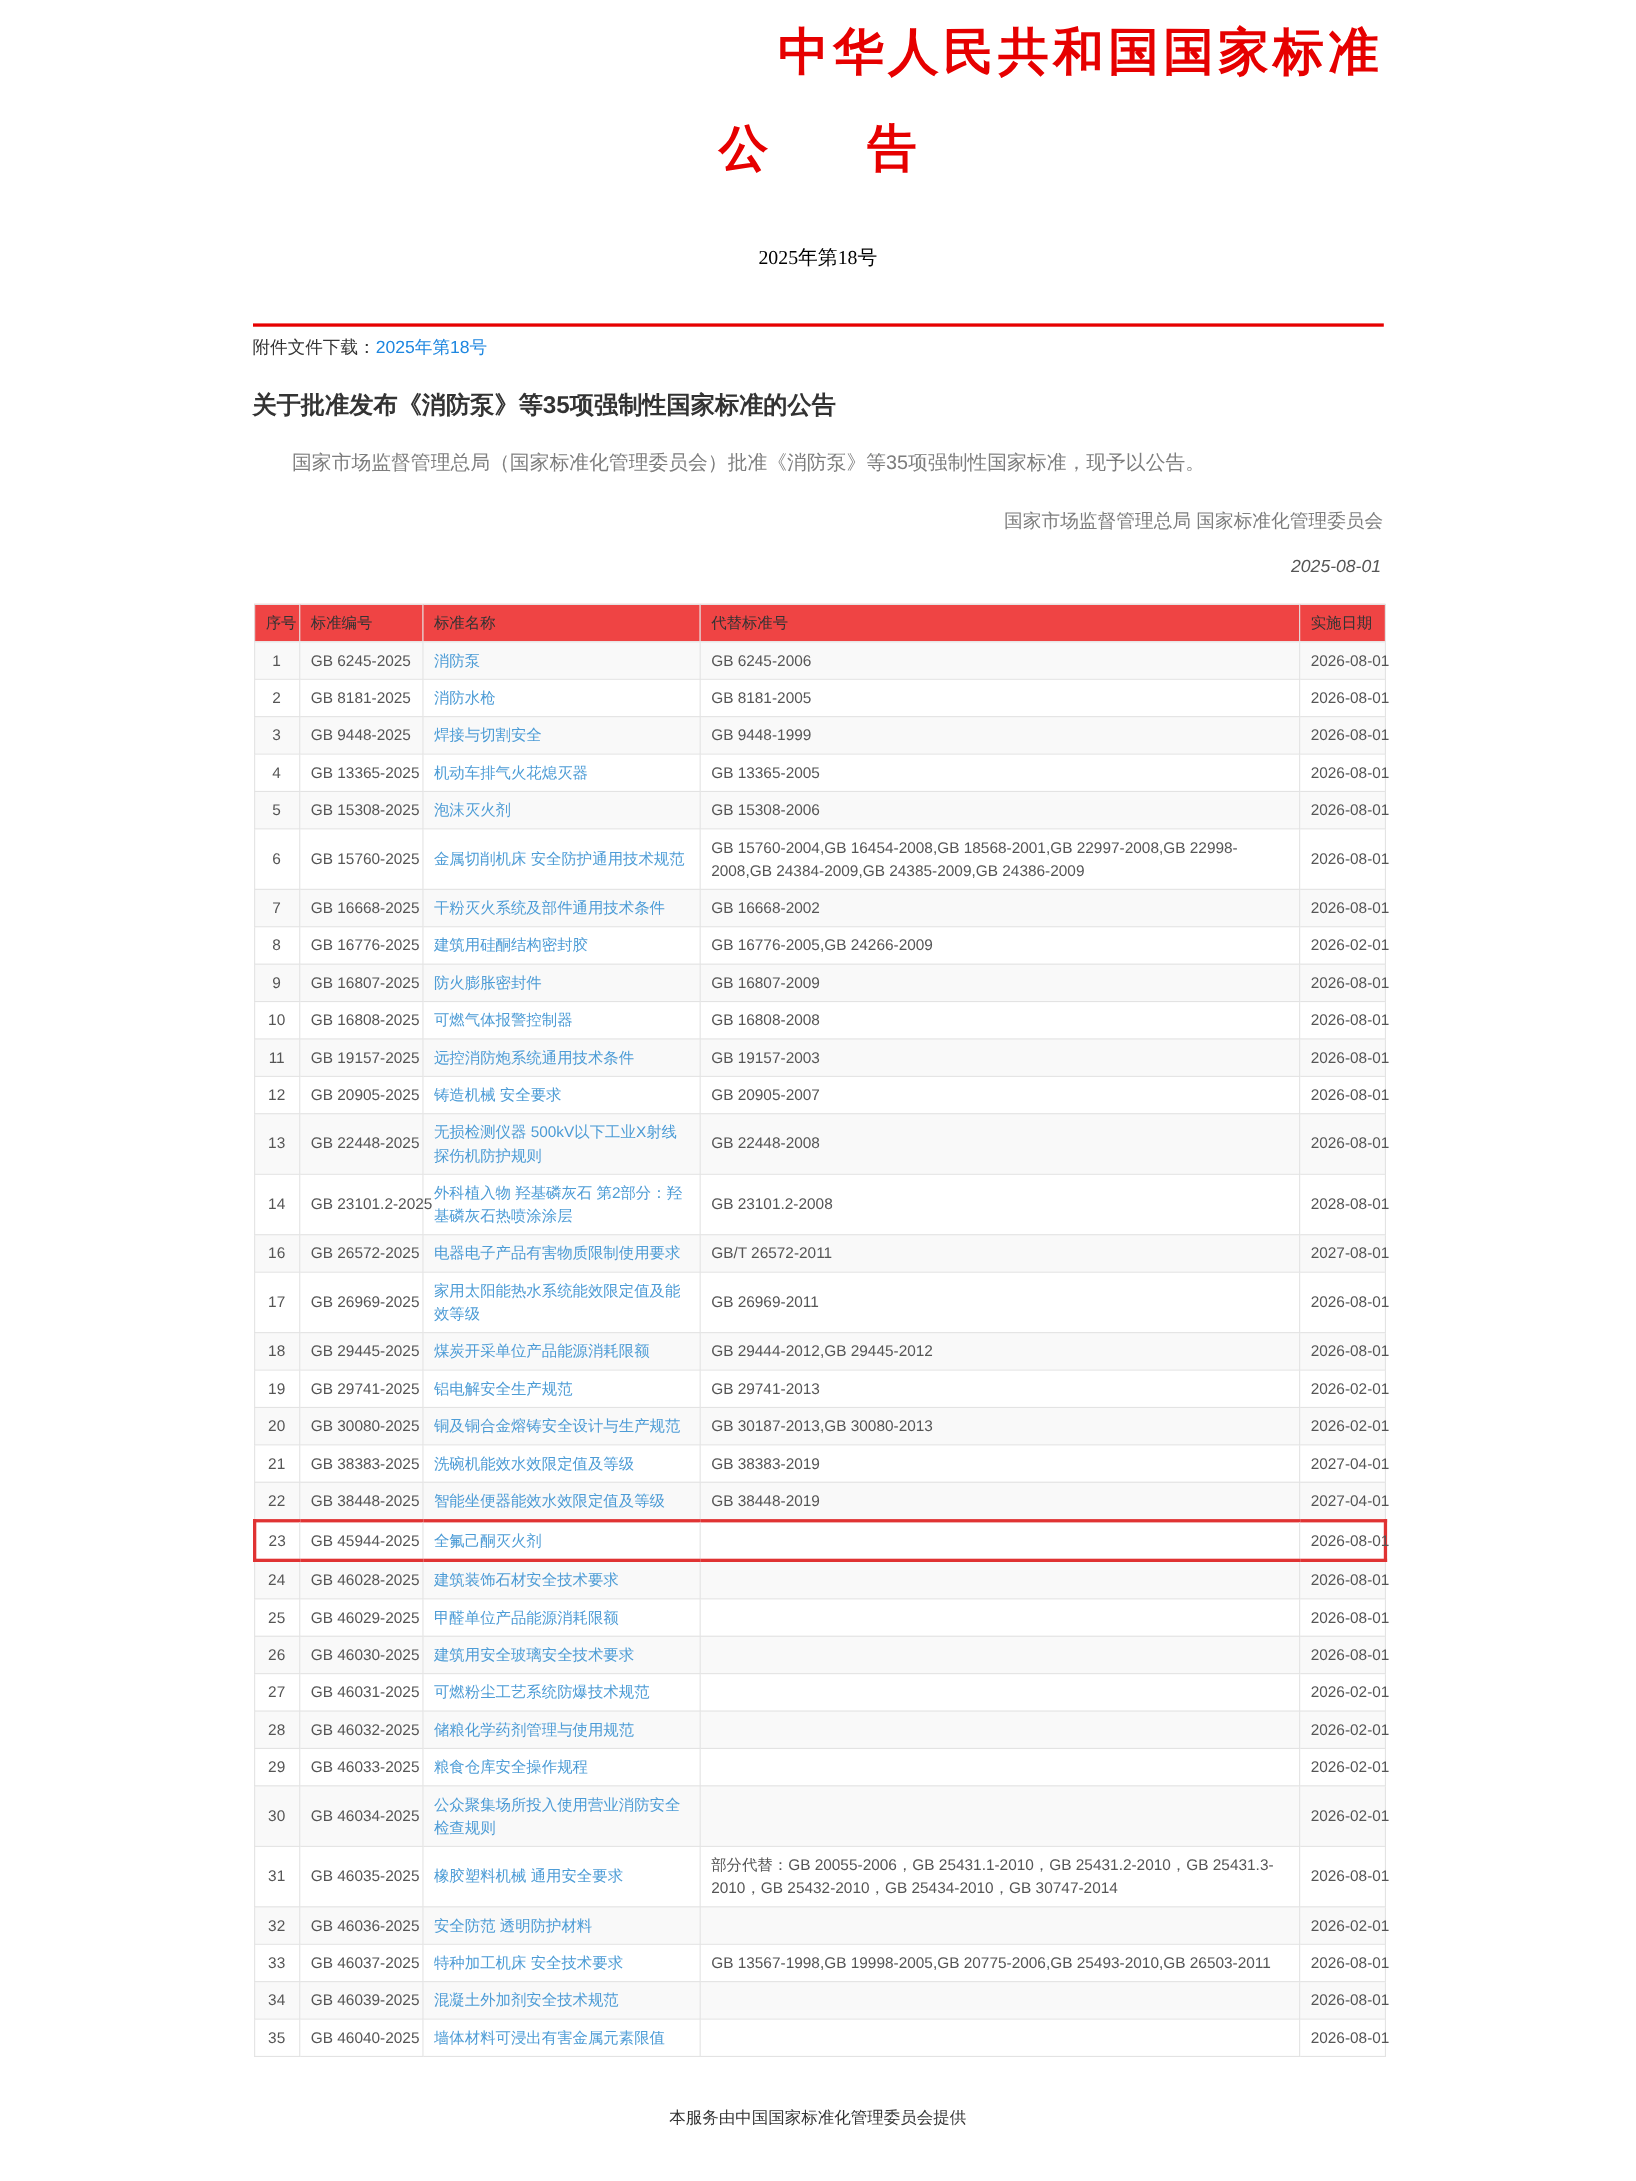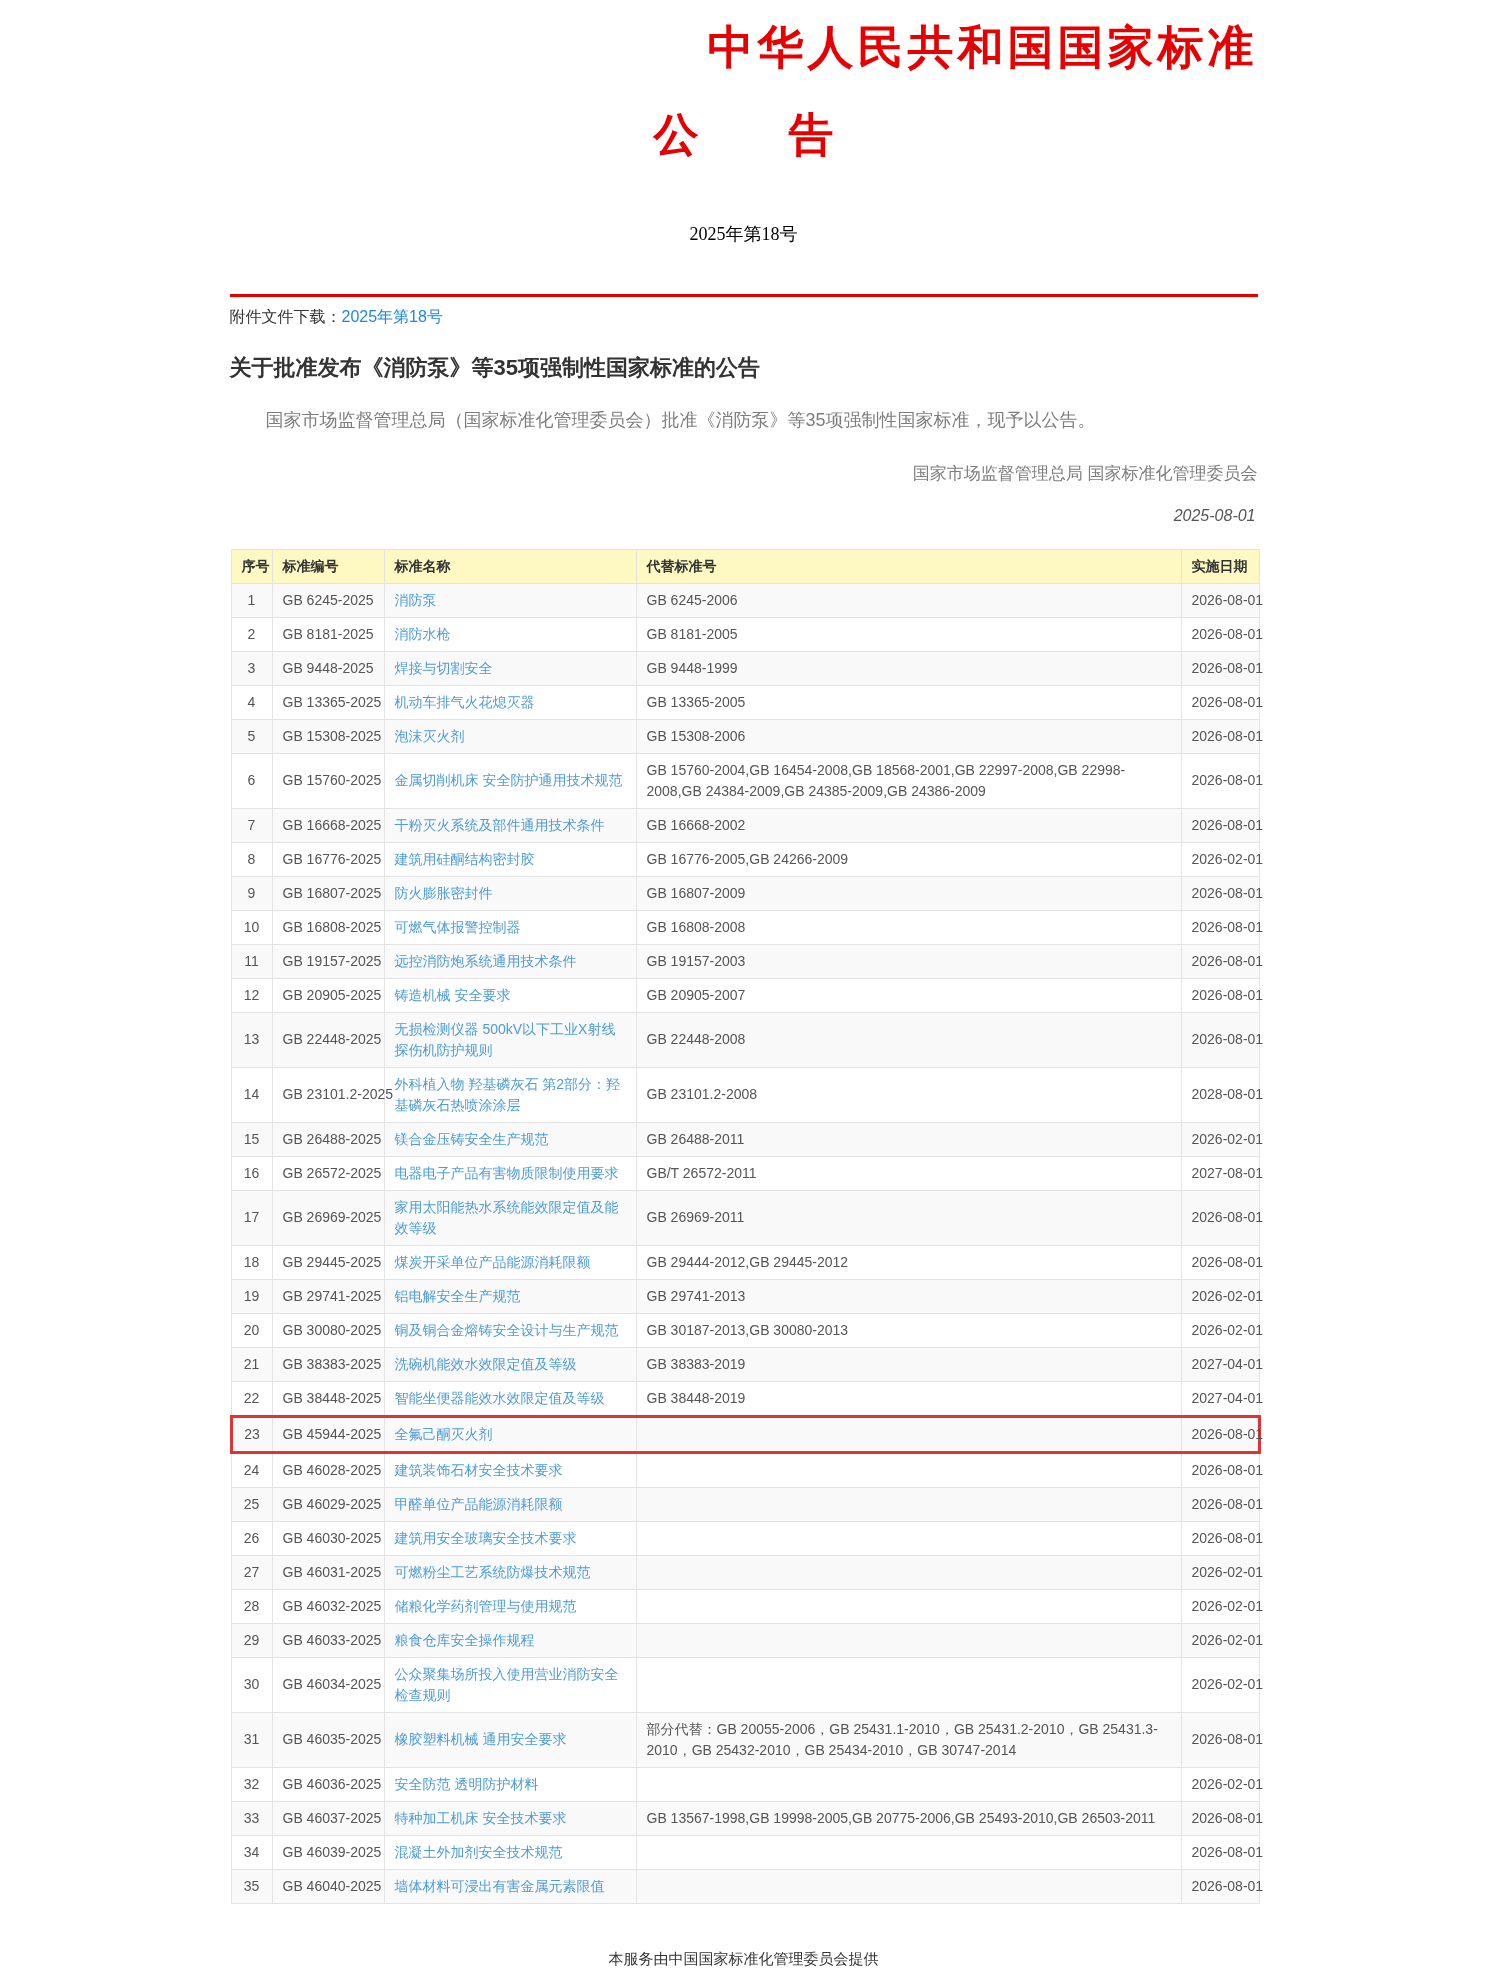--- a/index.html
+++ b/index.html
@@ -94,22 +94,22 @@
   .std-table th, .std-table td {
     border: 1px solid #e3e3e3;
     padding: 6px 8px 6px 10px;
     line-height: 1.5;
     vertical-align: middle;
     text-align: left;
     word-wrap: break-word;
   }
   .std-table th {
     color: #333333;
-    font-weight: bold;
-    background: #fef9c3;
+    font-weight: normal;
+    background: #ef4444;
     white-space: nowrap;
   }
   .std-table td { color: #555555; }
   .std-table tbody tr:nth-child(odd) td { background: #f9f9f9; }
   .std-table tbody tr:nth-child(even) td { background: #ffffff; }
   .col-seq { width: 41px; }
   .col-code { width: 112px; }
   .col-name { width: 252px; }
   .col-replaces { width: 545px; }
   .col-date { width: 78px; }
@@ -270,27 +270,20 @@
           <td class="col-date">2026-08-01</td>
         </tr>
         <tr>
           <td class="col-seq">14</td>
           <td class="col-code">GB 23101.2-2025</td>
           <td class="col-name"><a class="std-link">外科植入物 羟基磷灰石 第2部分：羟基磷灰石热喷涂涂层</a></td>
           <td class="col-replaces">GB 23101.2-2008</td>
           <td class="col-date">2028-08-01</td>
         </tr>
         <tr>
-          <td class="col-seq">15</td>
-          <td class="col-code">GB 26488-2025</td>
-          <td class="col-name"><a class="std-link">镁合金压铸安全生产规范</a></td>
-          <td class="col-replaces">GB 26488-2011</td>
-          <td class="col-date">2026-02-01</td>
-        </tr>
-        <tr>
           <td class="col-seq">16</td>
           <td class="col-code">GB 26572-2025</td>
           <td class="col-name"><a class="std-link">电器电子产品有害物质限制使用要求</a></td>
           <td class="col-replaces">GB/T 26572-2011</td>
           <td class="col-date">2027-08-01</td>
         </tr>
         <tr>
           <td class="col-seq">17</td>
           <td class="col-code">GB 26969-2025</td>
           <td class="col-name"><a class="std-link">家用太阳能热水系统能效限定值及能效等级</a></td>

